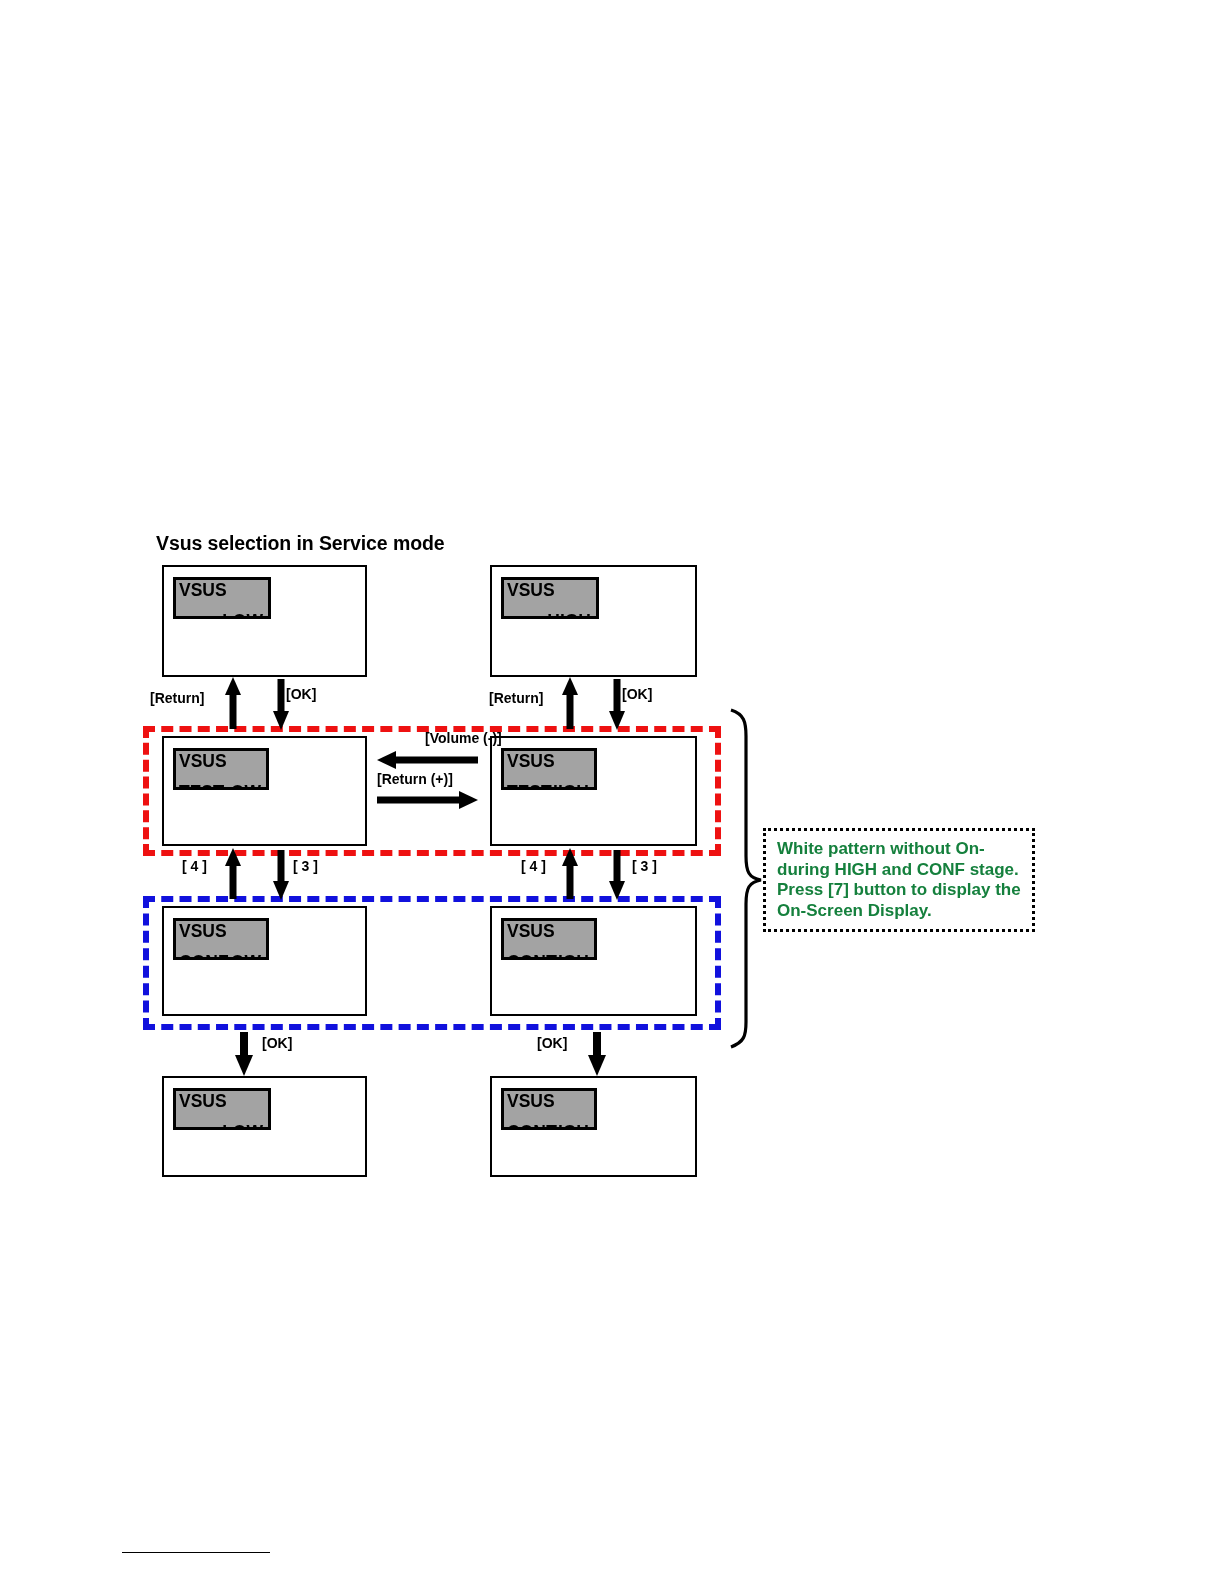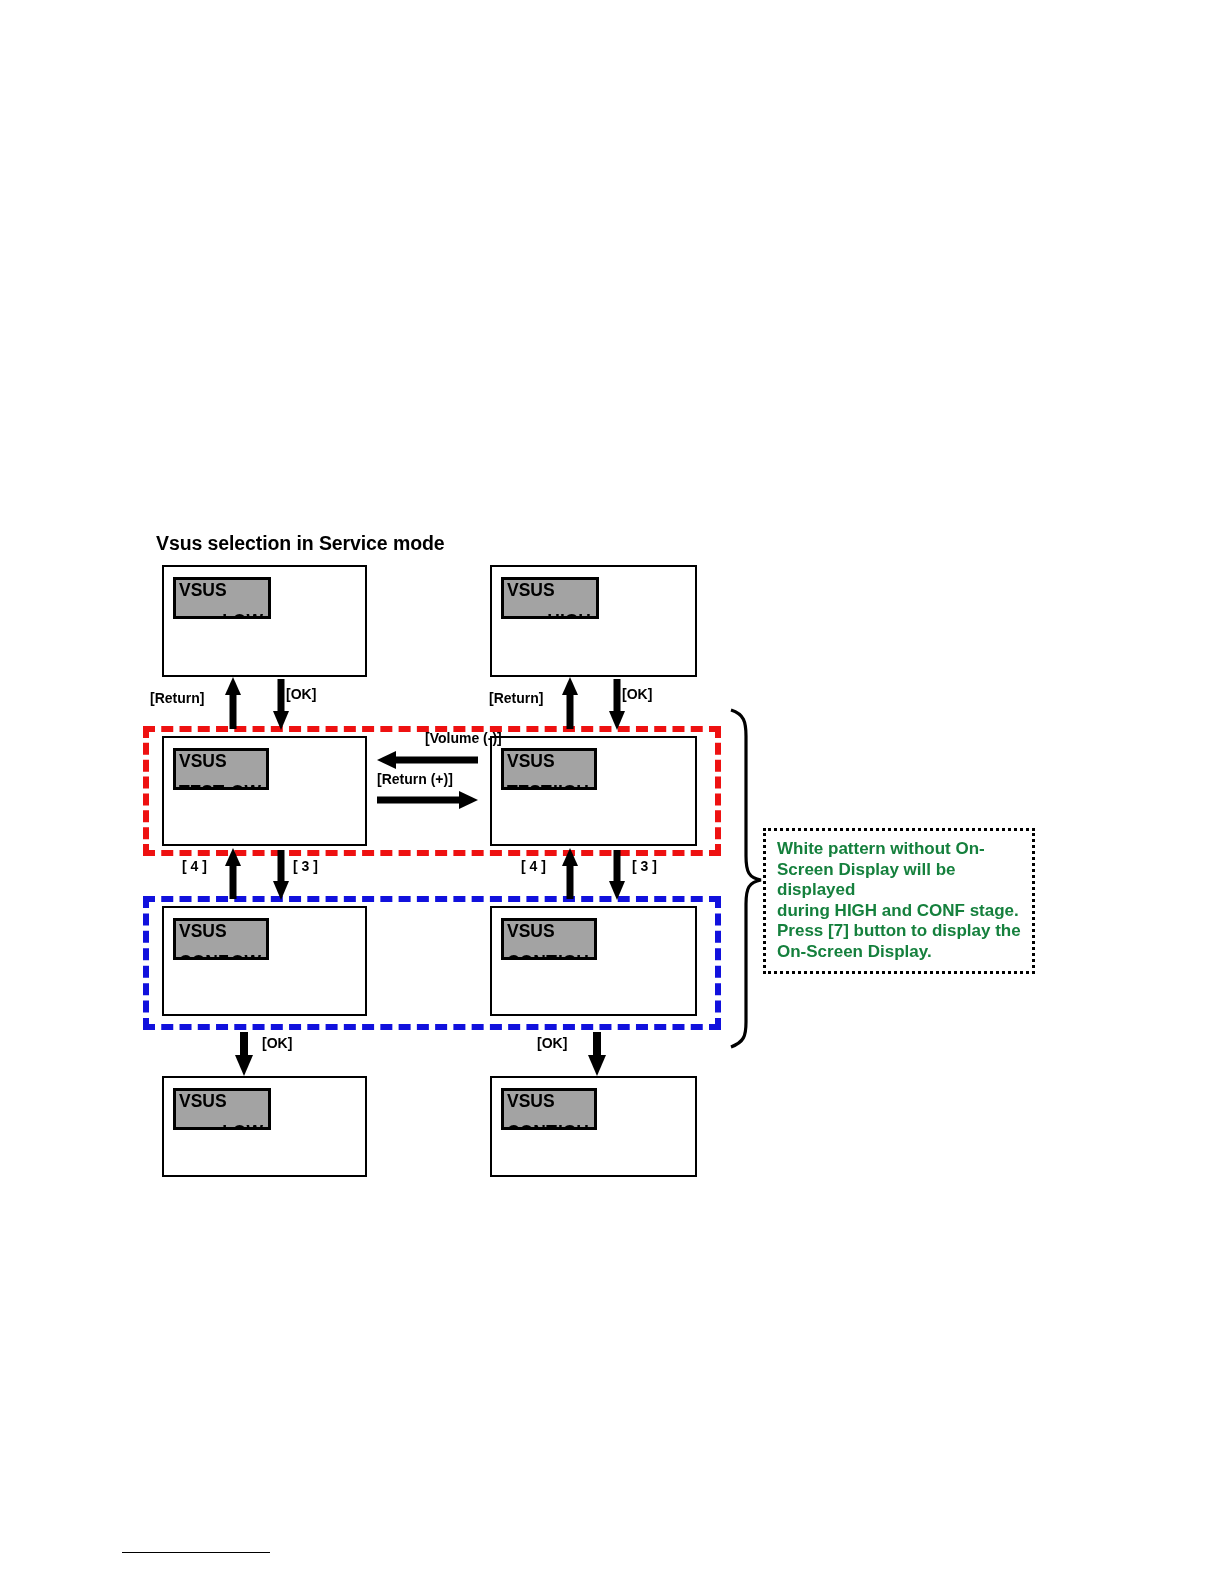--- a/index.html
+++ b/index.html
@@ -330,21 +330,20 @@
   <div class="arrow-label" style="left:521px; top:858px;">[ 4 ]</div>
 
   <div class="arrow-label" style="left:632px; top:858px;">[ 3 ]</div>
 
   <div class="arrow-label" style="left:262px; top:1035px;">[OK]</div>
 
   <div class="arrow-label" style="left:537px; top:1035px;">[OK]</div>
 
   <div class="note-box" style="left:763px; top:828px; width:272px;">
     <div>White pattern without On-</div>
-    <div>Screen Display will be displayed</div>
     <div>during HIGH and CONF stage.</div>
     <div>Press [7] button to display the</div>
     <div>On-Screen Display.</div>
   </div>
 
   <div class="page-rule"></div>
 
 </div>
 
 </body></html>

